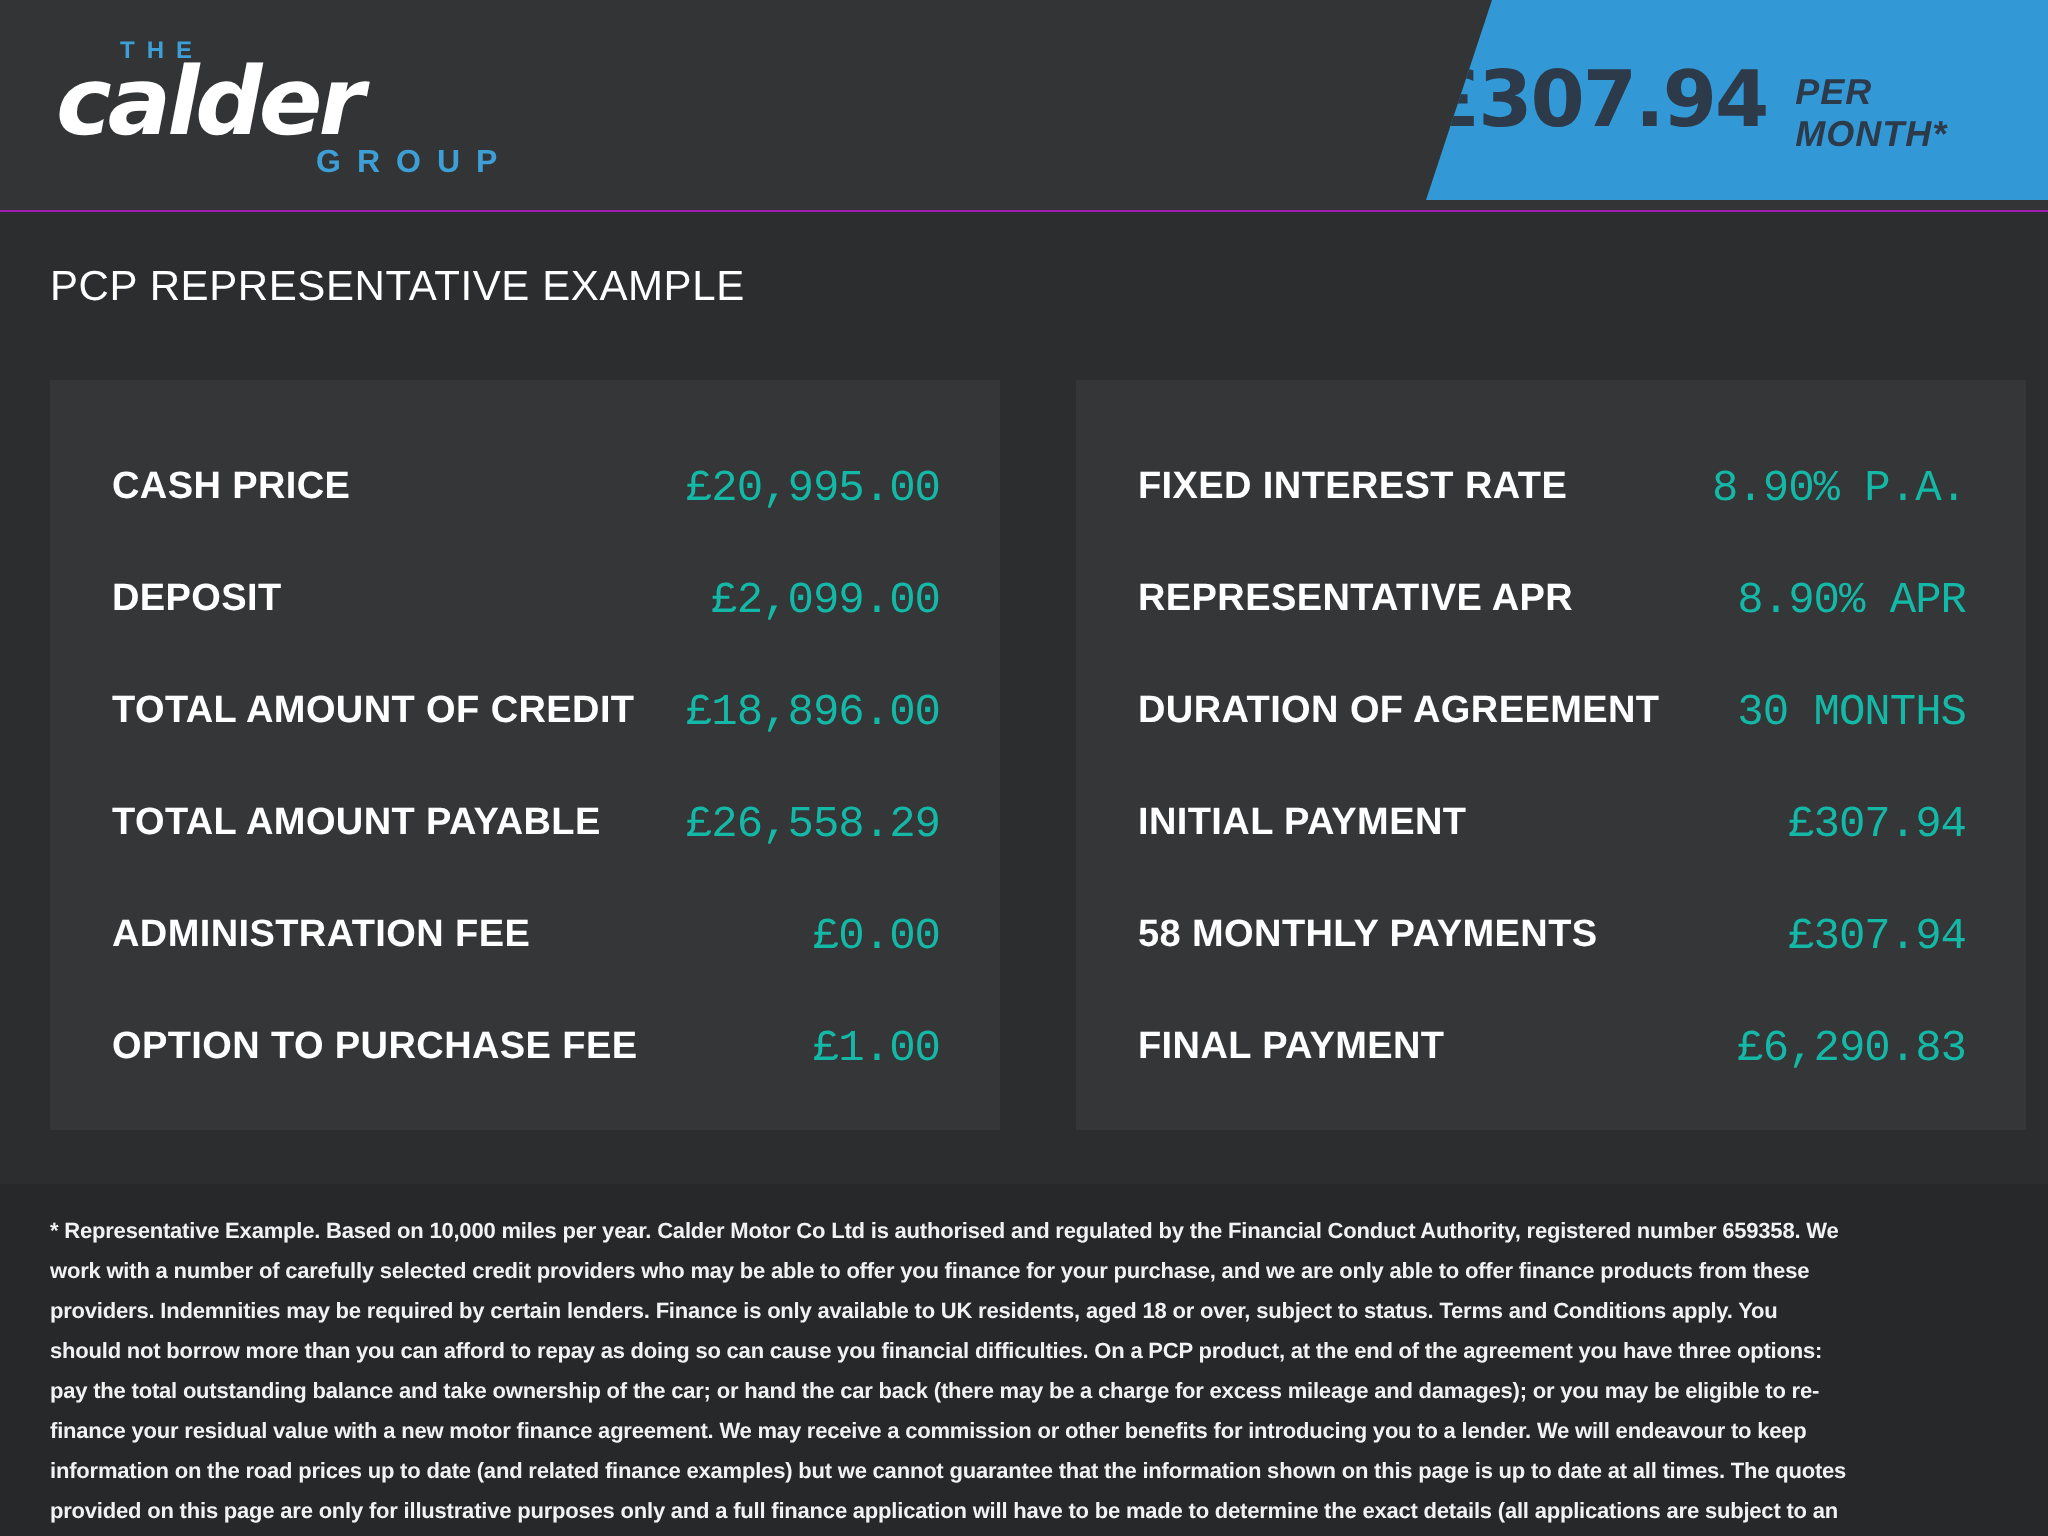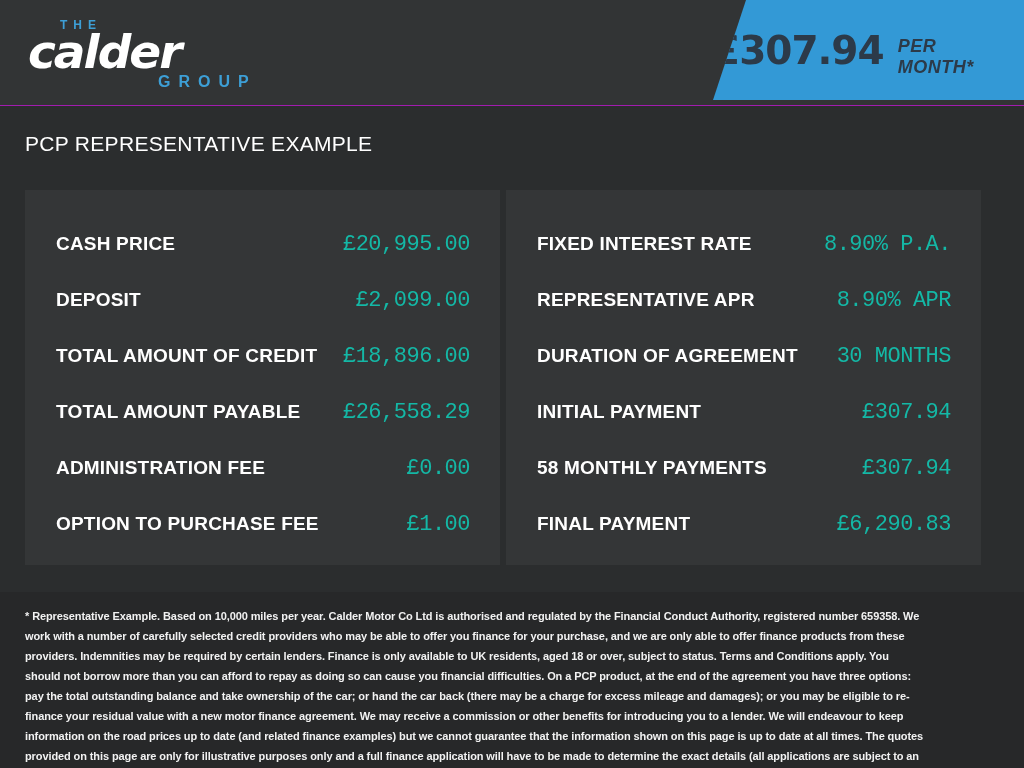--- a/index.html
+++ b/index.html
@@ -45,21 +45,21 @@
     margin-left:14px;margin-top:14px;font-style:italic;
   }
 
   
   .page-title{
     position:absolute;left:25px;top:132px;
     color:#ffffff;font-size:21px;font-weight:normal;letter-spacing:0.3px;
   }
 
   
-  .panels{position:absolute;top:190px;left:25px;display:flex;gap:6px;}
+  .panels{position:absolute;top:190px;left:25px;display:flex;gap:38px;}
   .panel{
     width:475px;height:375px;background:#343637;
     box-sizing:border-box;padding:26px 30px 0 31px;
     display:flex;flex-direction:column;
   }
   .finance-row{
     height:56px;display:flex;align-items:center;justify-content:space-between;
   }
   .row-label{
     color:#ffffff;font-weight:bold;font-size:19px;letter-spacing:0.2px;

